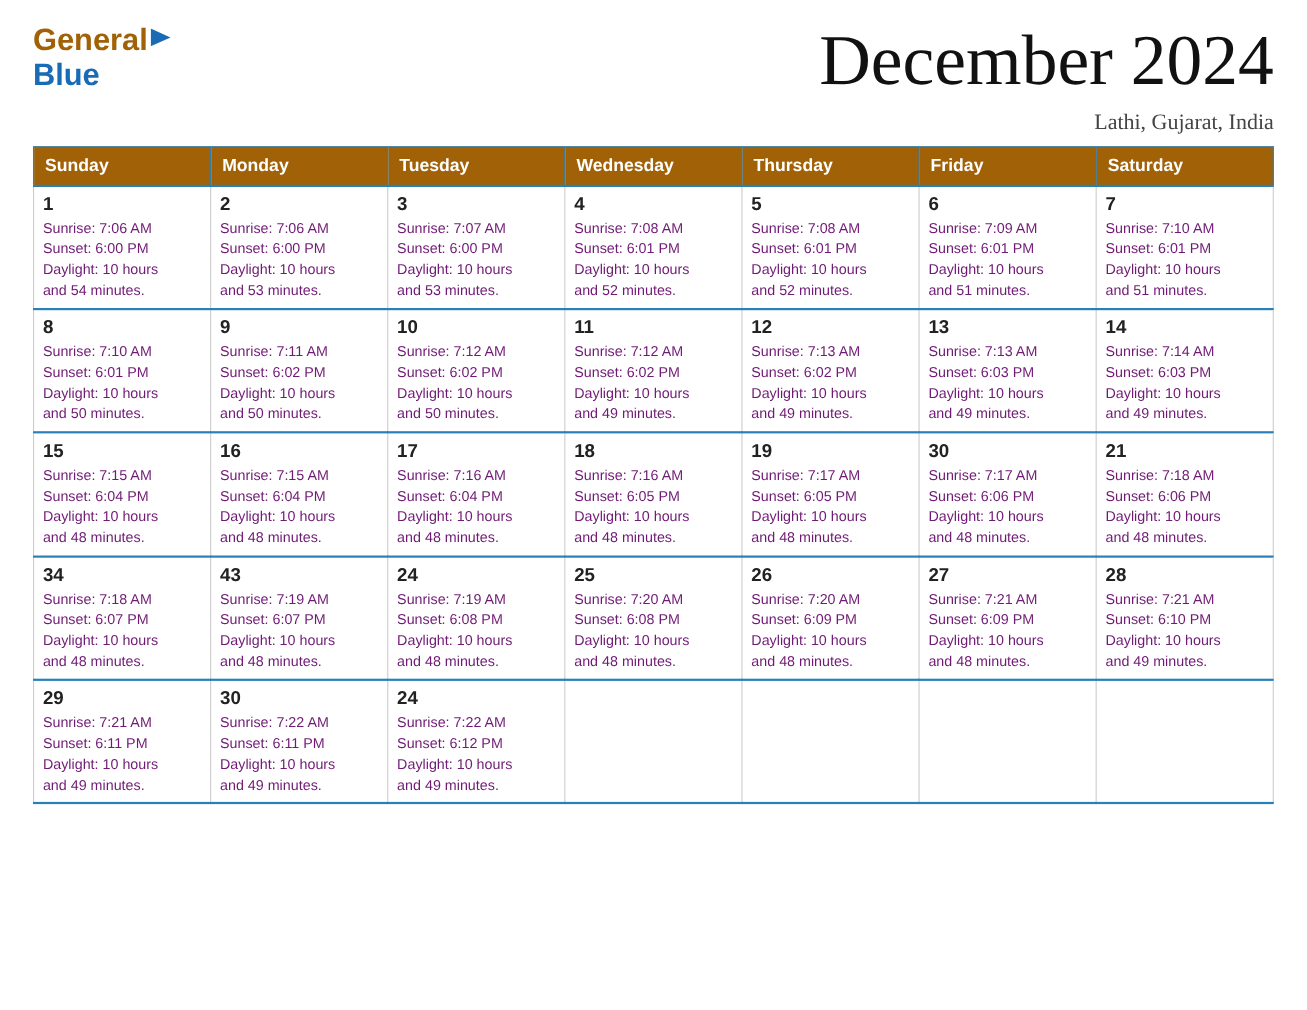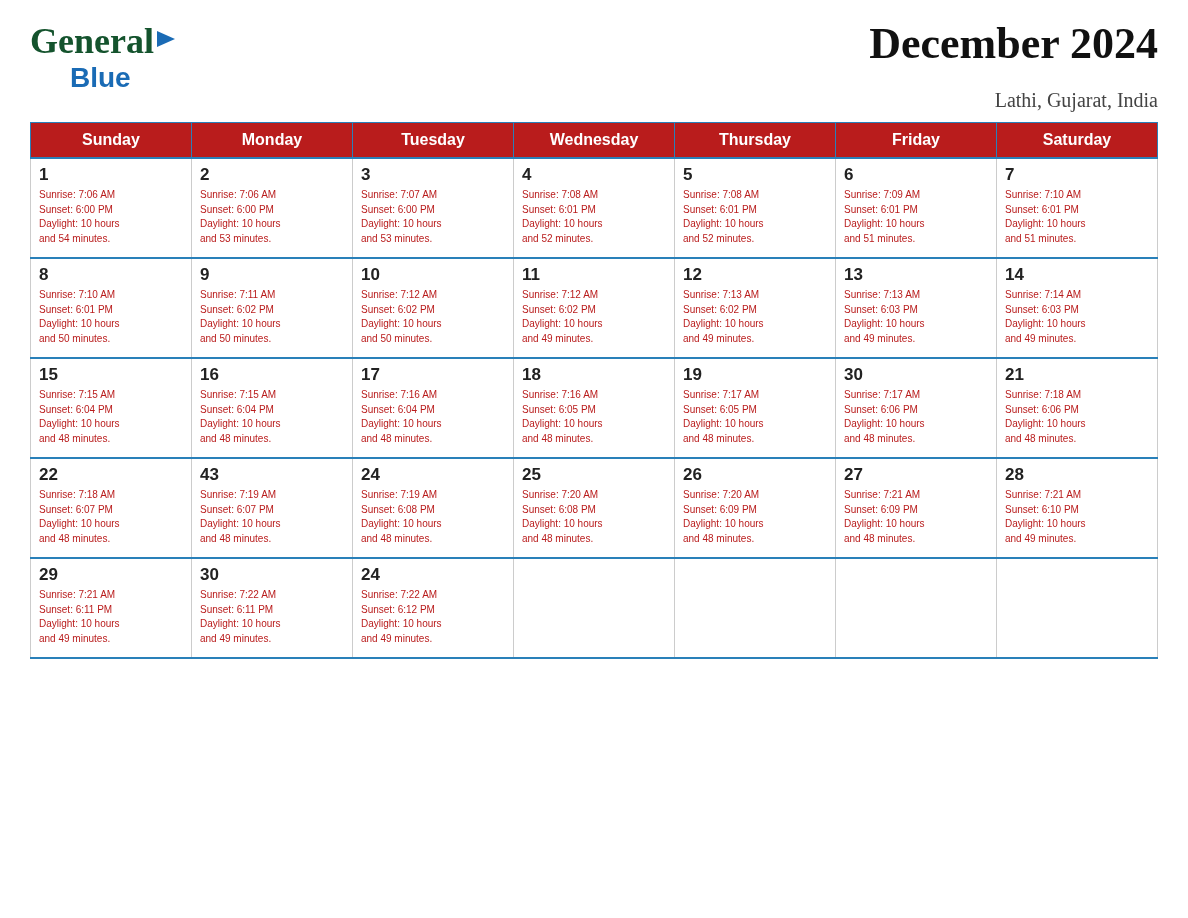--- a/index.html
+++ b/index.html
@@ -10,60 +10,59 @@
       width: 1188px;
       min-height: 918px;
     }
     .header {
       display: flex;
       justify-content: space-between;
       align-items: flex-start;
       margin-bottom: 10px;
     }
     .logo-text-general {
-      font-size: 36px;
-      font-weight: bold;
-      color: #14532d;
-      font-family: Liberation Serif, serif;
+      font-size: 28px;
+      font-weight: bold;
+      color: #a16207;
+      font-family: Liberation Sans, sans-serif;
     }
     .logo-text-blue {
       font-size: 28px;
       font-weight: bold;
       color: #1a6bb5;
       font-family: Arial, sans-serif;
-      margin-left: 40px;
     }
     .title-section {
       text-align: right;
     }
     .month-title {
-      font-size: 44px;
-      font-weight: bold;
+      font-size: 65px;
+      font-weight: normal;
       color: #111;
       font-family: Georgia, serif;
       line-height: 1.1;
     }
     .location {
       font-size: 20px;
       color: #444;
       font-family: Georgia, serif;
-      margin-top: 21px;
+      margin-top: 8px;
     }
     .calendar-table {
       width: 100%;
       border-collapse: collapse;
       margin-top: 10px;
     }
     .calendar-table th {
-      background-color: #b91c1c;
+      background-color: #a16207;
       color: #fff;
       font-size: 16px;
       font-weight: bold;
       padding: 8px 10px;
-      text-align: center;
+      text-align: left;
       border: 1px solid #2980b9;
     }
     .calendar-table td {
       vertical-align: top;
       padding: 6px 8px;
       border: 1px solid #ccc;
       width: 14.28%;
       font-size: 13px;
       color: #333;
       height: 100px;
@@ -72,23 +71,23 @@
       border-bottom: 2px solid #2980b9;
     }
     .day-number {
       font-size: 17px;
       font-weight: bold;
       color: #222;
       display: block;
       margin-bottom: 3px;
     }
     .day-info {
-      font-size: 10px;
+      font-size: 13px;
       line-height: 1.45;
-      color: #b91c1c;
+      color: #701a75;
     }
     .empty-cell {
       background: #fff;
     }
     .logo-wrapper {
       display: flex;
       flex-direction: column;
       align-items: flex-start;
     }
     .logo-line1 {
@@ -215,21 +214,21 @@
           <span class="day-number">30</span>
           <div class="day-info">Sunrise: 7:17 AM<br>Sunset: 6:06 PM<br>Daylight: 10 hours<br>and 48 minutes.</div>
         </td>
         <td>
           <span class="day-number">21</span>
           <div class="day-info">Sunrise: 7:18 AM<br>Sunset: 6:06 PM<br>Daylight: 10 hours<br>and 48 minutes.</div>
         </td>
       </tr>
       <tr>
         <td>
-          <span class="day-number">22</span>
+          <span class="day-number">34</span>
           <div class="day-info">Sunrise: 7:18 AM<br>Sunset: 6:07 PM<br>Daylight: 10 hours<br>and 48 minutes.</div>
         </td>
         <td>
           <span class="day-number">43</span>
           <div class="day-info">Sunrise: 7:19 AM<br>Sunset: 6:07 PM<br>Daylight: 10 hours<br>and 48 minutes.</div>
         </td>
         <td>
           <span class="day-number">24</span>
           <div class="day-info">Sunrise: 7:19 AM<br>Sunset: 6:08 PM<br>Daylight: 10 hours<br>and 48 minutes.</div>
         </td>

